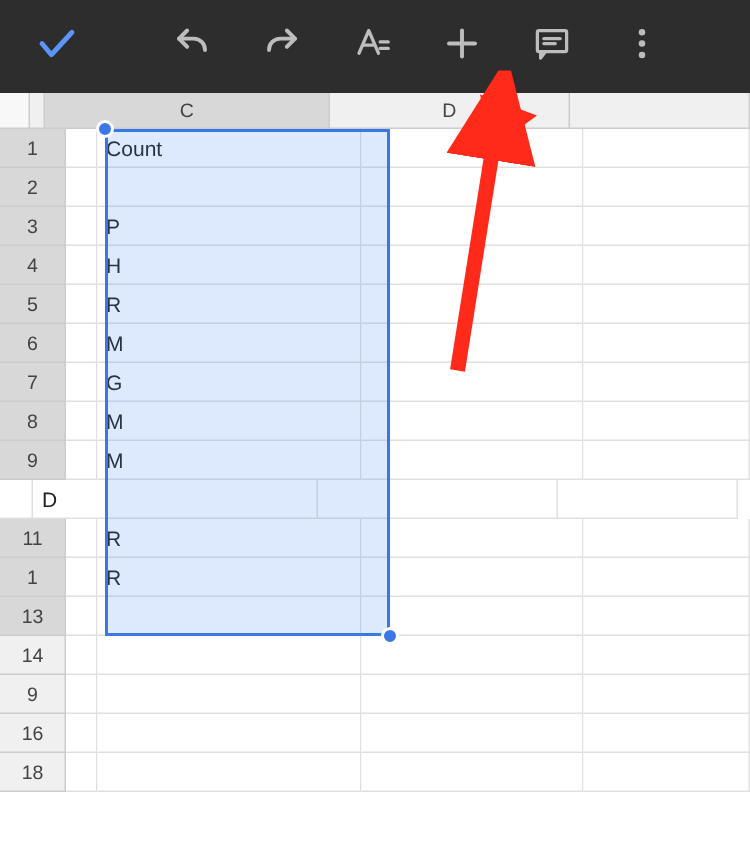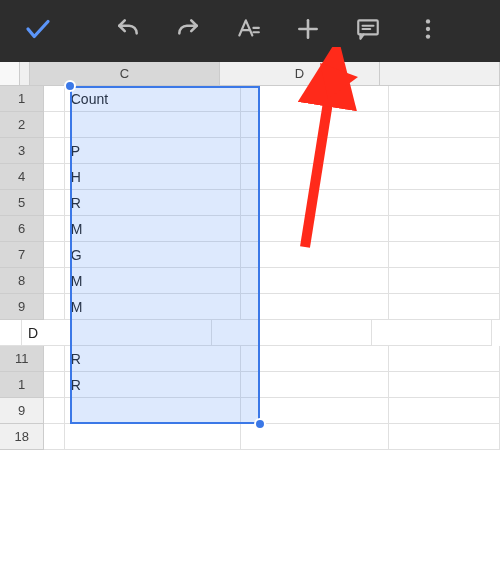--- a/index.html
+++ b/index.html
@@ -257,21 +257,42 @@
         <div class="cell" style="width: 120px;"></div>
       </div>
       <div class="row">
         <div class="row-head sel">1</div>
         <div class="cell" style="width: 22px; padding-left: 0px;"></div>
         <div class="cell" style="width: 190px;">R</div>
         <div class="cell" style="width: 160px;"></div>
         <div class="cell" style="width: 120px;"></div>
       </div>
       <div class="row">
+        <div class="row-head sel">13</div>
+        <div class="cell" style="width: 22px; padding-left: 0px;"></div>
+        <div class="cell" style="width: 190px;"></div>
+        <div class="cell" style="width: 160px;"></div>
+        <div class="cell" style="width: 120px;"></div>
+      </div>
+      <div class="row">
+        <div class="row-head">14</div>
+        <div class="cell" style="width: 22px; padding-left: 0px;"></div>
+        <div class="cell" style="width: 190px;"></div>
+        <div class="cell" style="width: 160px;"></div>
+        <div class="cell" style="width: 120px;"></div>
+      </div>
+      <div class="row">
         <div class="row-head">9</div>
+        <div class="cell" style="width: 22px; padding-left: 0px;"></div>
+        <div class="cell" style="width: 190px;"></div>
+        <div class="cell" style="width: 160px;"></div>
+        <div class="cell" style="width: 120px;"></div>
+      </div>
+      <div class="row">
+        <div class="row-head">16</div>
         <div class="cell" style="width: 22px; padding-left: 0px;"></div>
         <div class="cell" style="width: 190px;"></div>
         <div class="cell" style="width: 160px;"></div>
         <div class="cell" style="width: 120px;"></div>
       </div>
       <div class="row">
         <div class="row-head">18</div>
         <div class="cell" style="width: 22px; padding-left: 0px;"></div>
         <div class="cell" style="width: 190px;"></div>
         <div class="cell" style="width: 160px;"></div>

